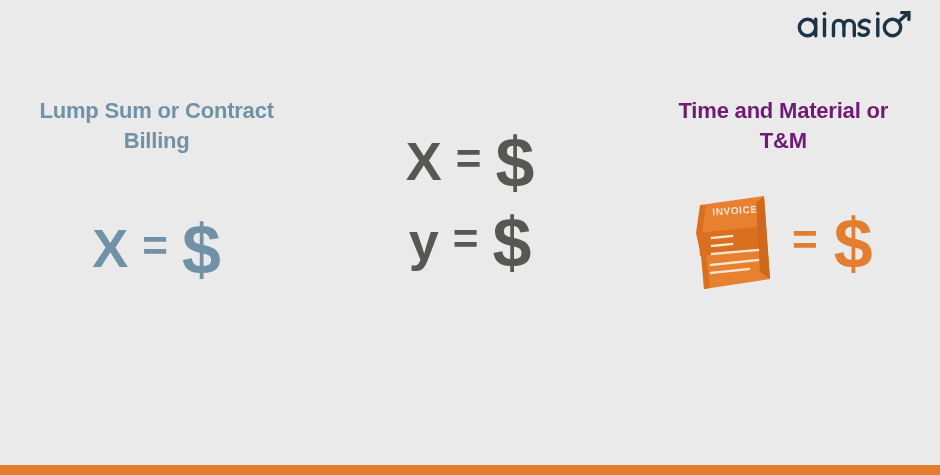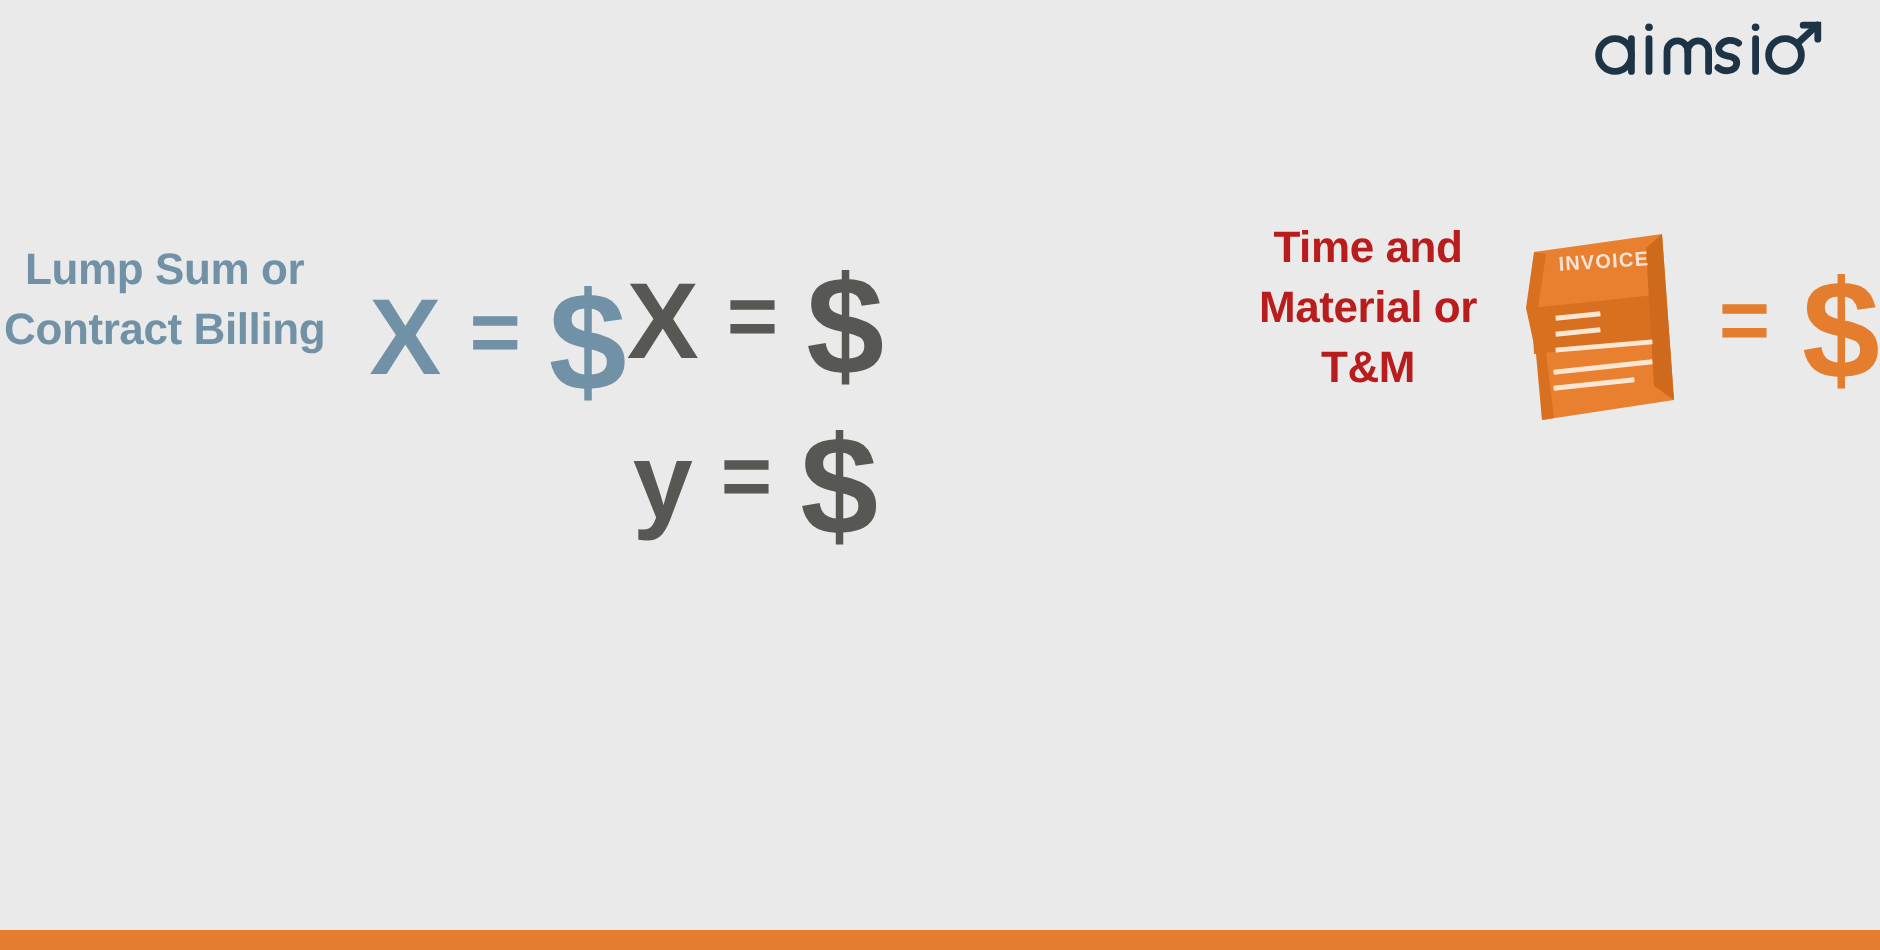--- a/index.html
+++ b/index.html
@@ -37,36 +37,36 @@
     position: absolute;
     top: 96px;
     left: 0;
     width: 940px;
     display: flex;
     align-items: flex-start;
   }
   .col {
     flex: 1 1 0;
     display: flex;
-    flex-direction: row;
+    flex-direction: column;
     align-items: center;
     gap: 20px;
   }
   .col-heading {
     font-size: 22px;
     font-weight: bold;
     line-height: 1.35;
     text-align: center;
     letter-spacing: -0.2px;
     margin: 0;
     max-width: 255px;
   }
   .col-1 .col-heading { color: #7192a6; }
   .col-2 .col-heading { color: #575753; }
-  .col-3 .col-heading { color: #b91c1c; }
+  .col-3 .col-heading { color: #701a75; }
 
   
   .formula-area {
     margin-top: 36px;
     display: flex;
     flex-direction: column;
     align-items: center;
     gap: 6px;
   }
   .formula-row {

